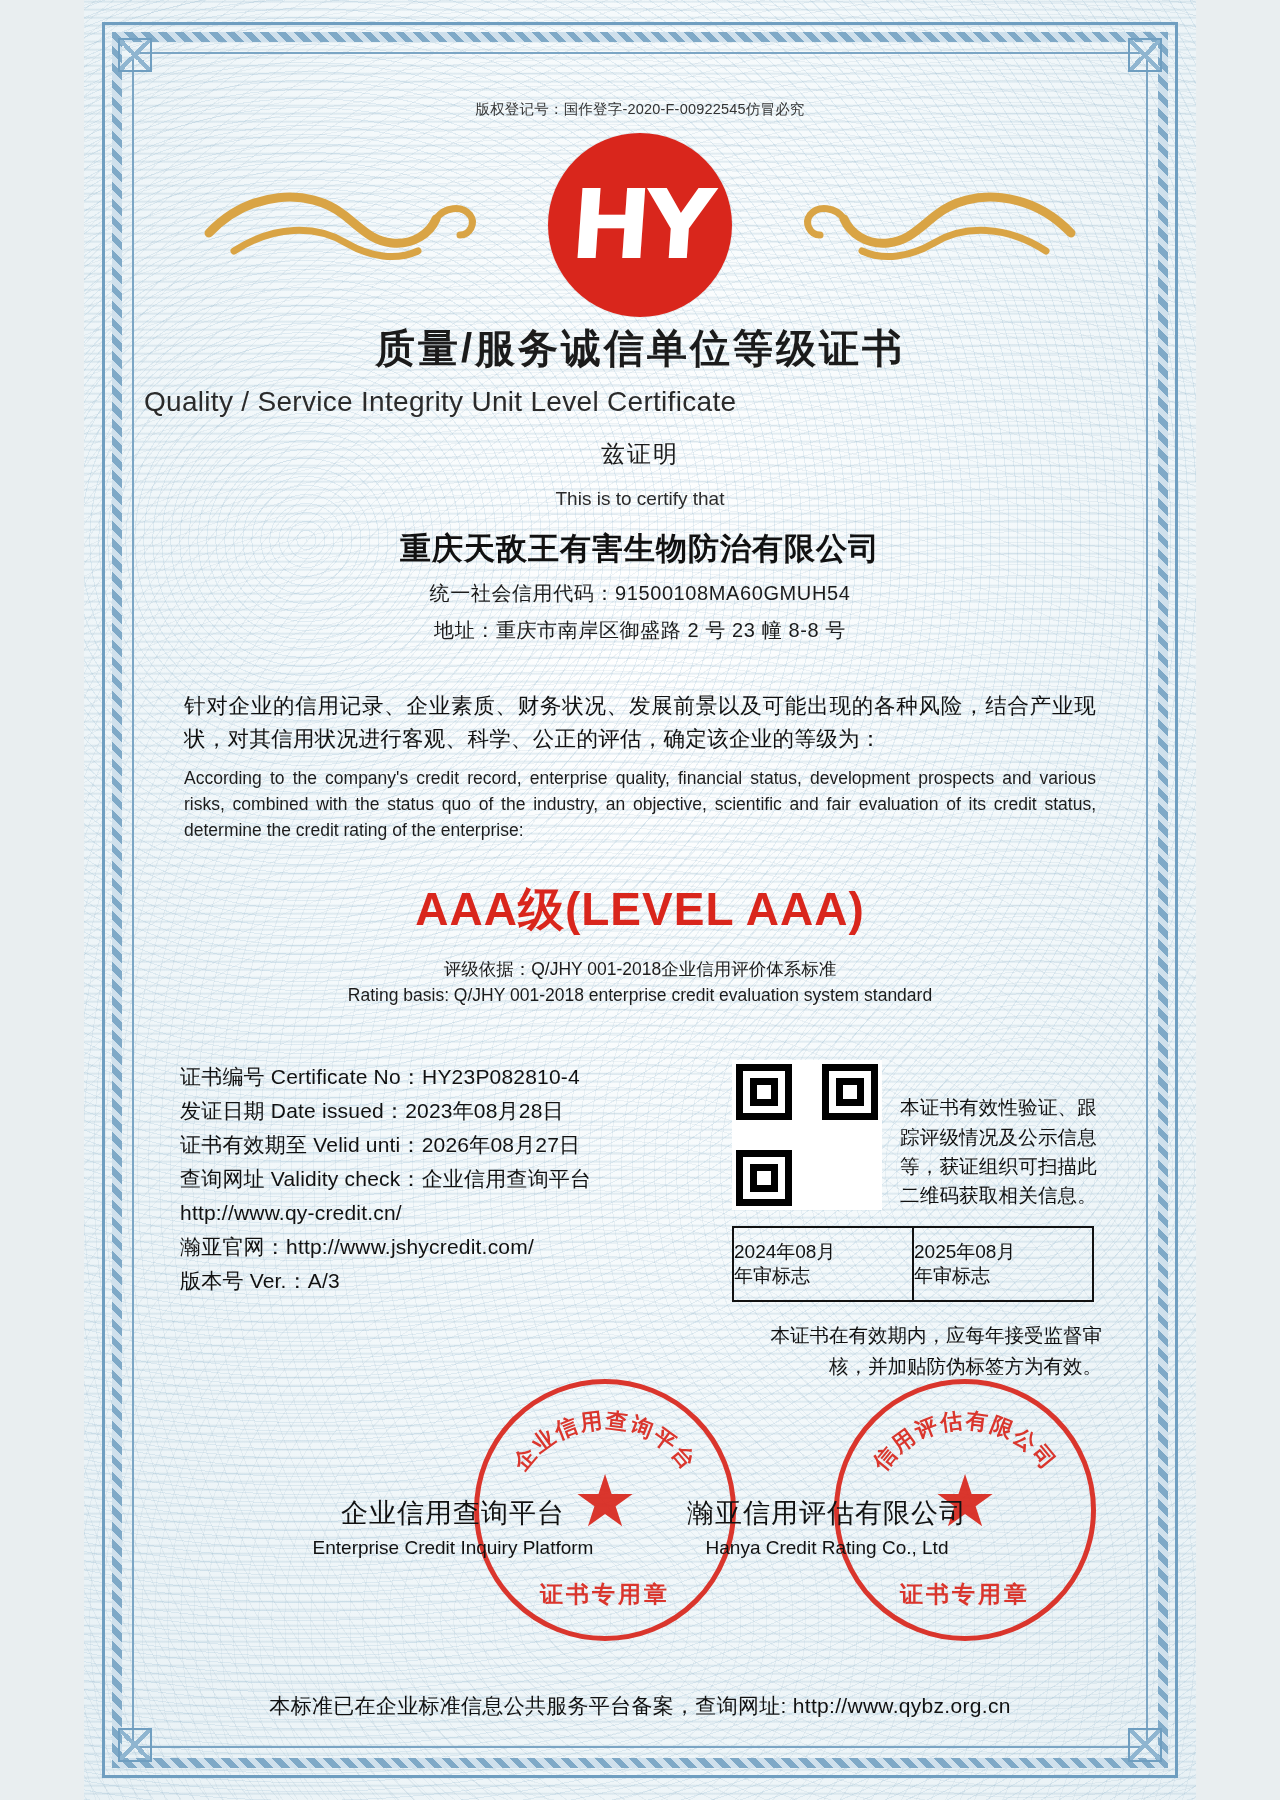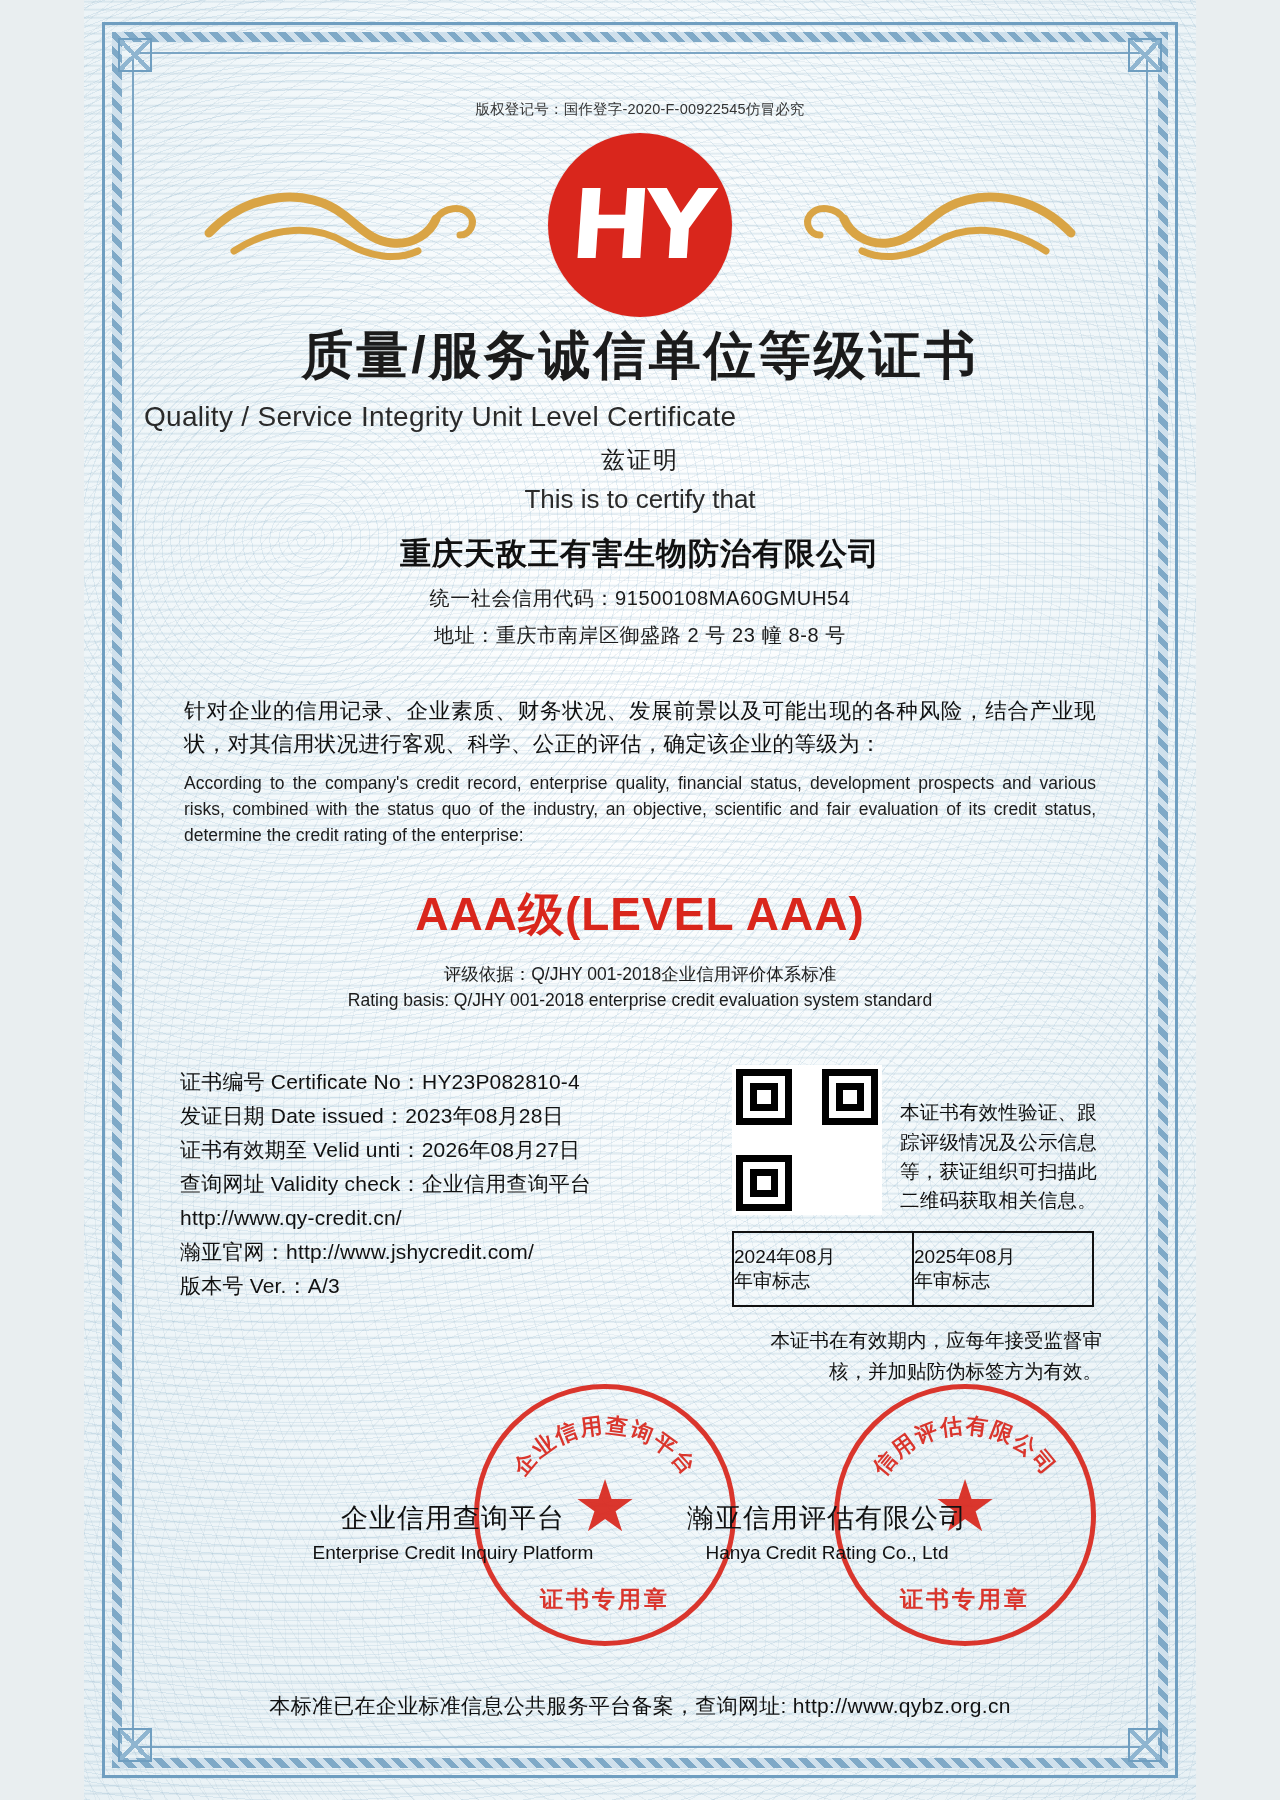--- a/index.html
+++ b/index.html
@@ -90,39 +90,39 @@
   .logo .hy{
     font-family:"DejaVu Sans",sans-serif;
     font-weight:bold;font-size:96px;color:#ffffff;
     letter-spacing:-6px;
     line-height:1;
     transform:skewX(-4deg);
   }
 
   h1.title{
     text-align:center;
-    font-size:52px;
+    font-size:40px;
     font-weight:bold;
     color:#1b1b1b;
     letter-spacing:3px;
     margin:6px 0 0;
   }
   .title-en{
     text-align:left;
     font-size:28px;
     color:#2a2a2a;
     margin-top:10px;
     letter-spacing:.3px;
   }
   .certify-cn{
-    text-align:center;font-size:24px;color:#1b1b1b;margin-top:11px;
+    text-align:center;font-size:24px;color:#1b1b1b;margin-top:20px;
     letter-spacing:2px;
   }
   .certify-en{
-    text-align:center;font-size:26px;color:#2a2a2a;margin-top:8px;
+    text-align:center;font-size:19px;color:#2a2a2a;margin-top:18px;
   }
   .company{
     text-align:center;
     font-size:31px;font-weight:bold;color:#111;
     margin-top:18px;letter-spacing:1px;
   }
   .code-line,.addr-line{
     text-align:center;font-size:20px;color:#1b1b1b;margin-top:10px;
     letter-spacing:.6px;
   }

